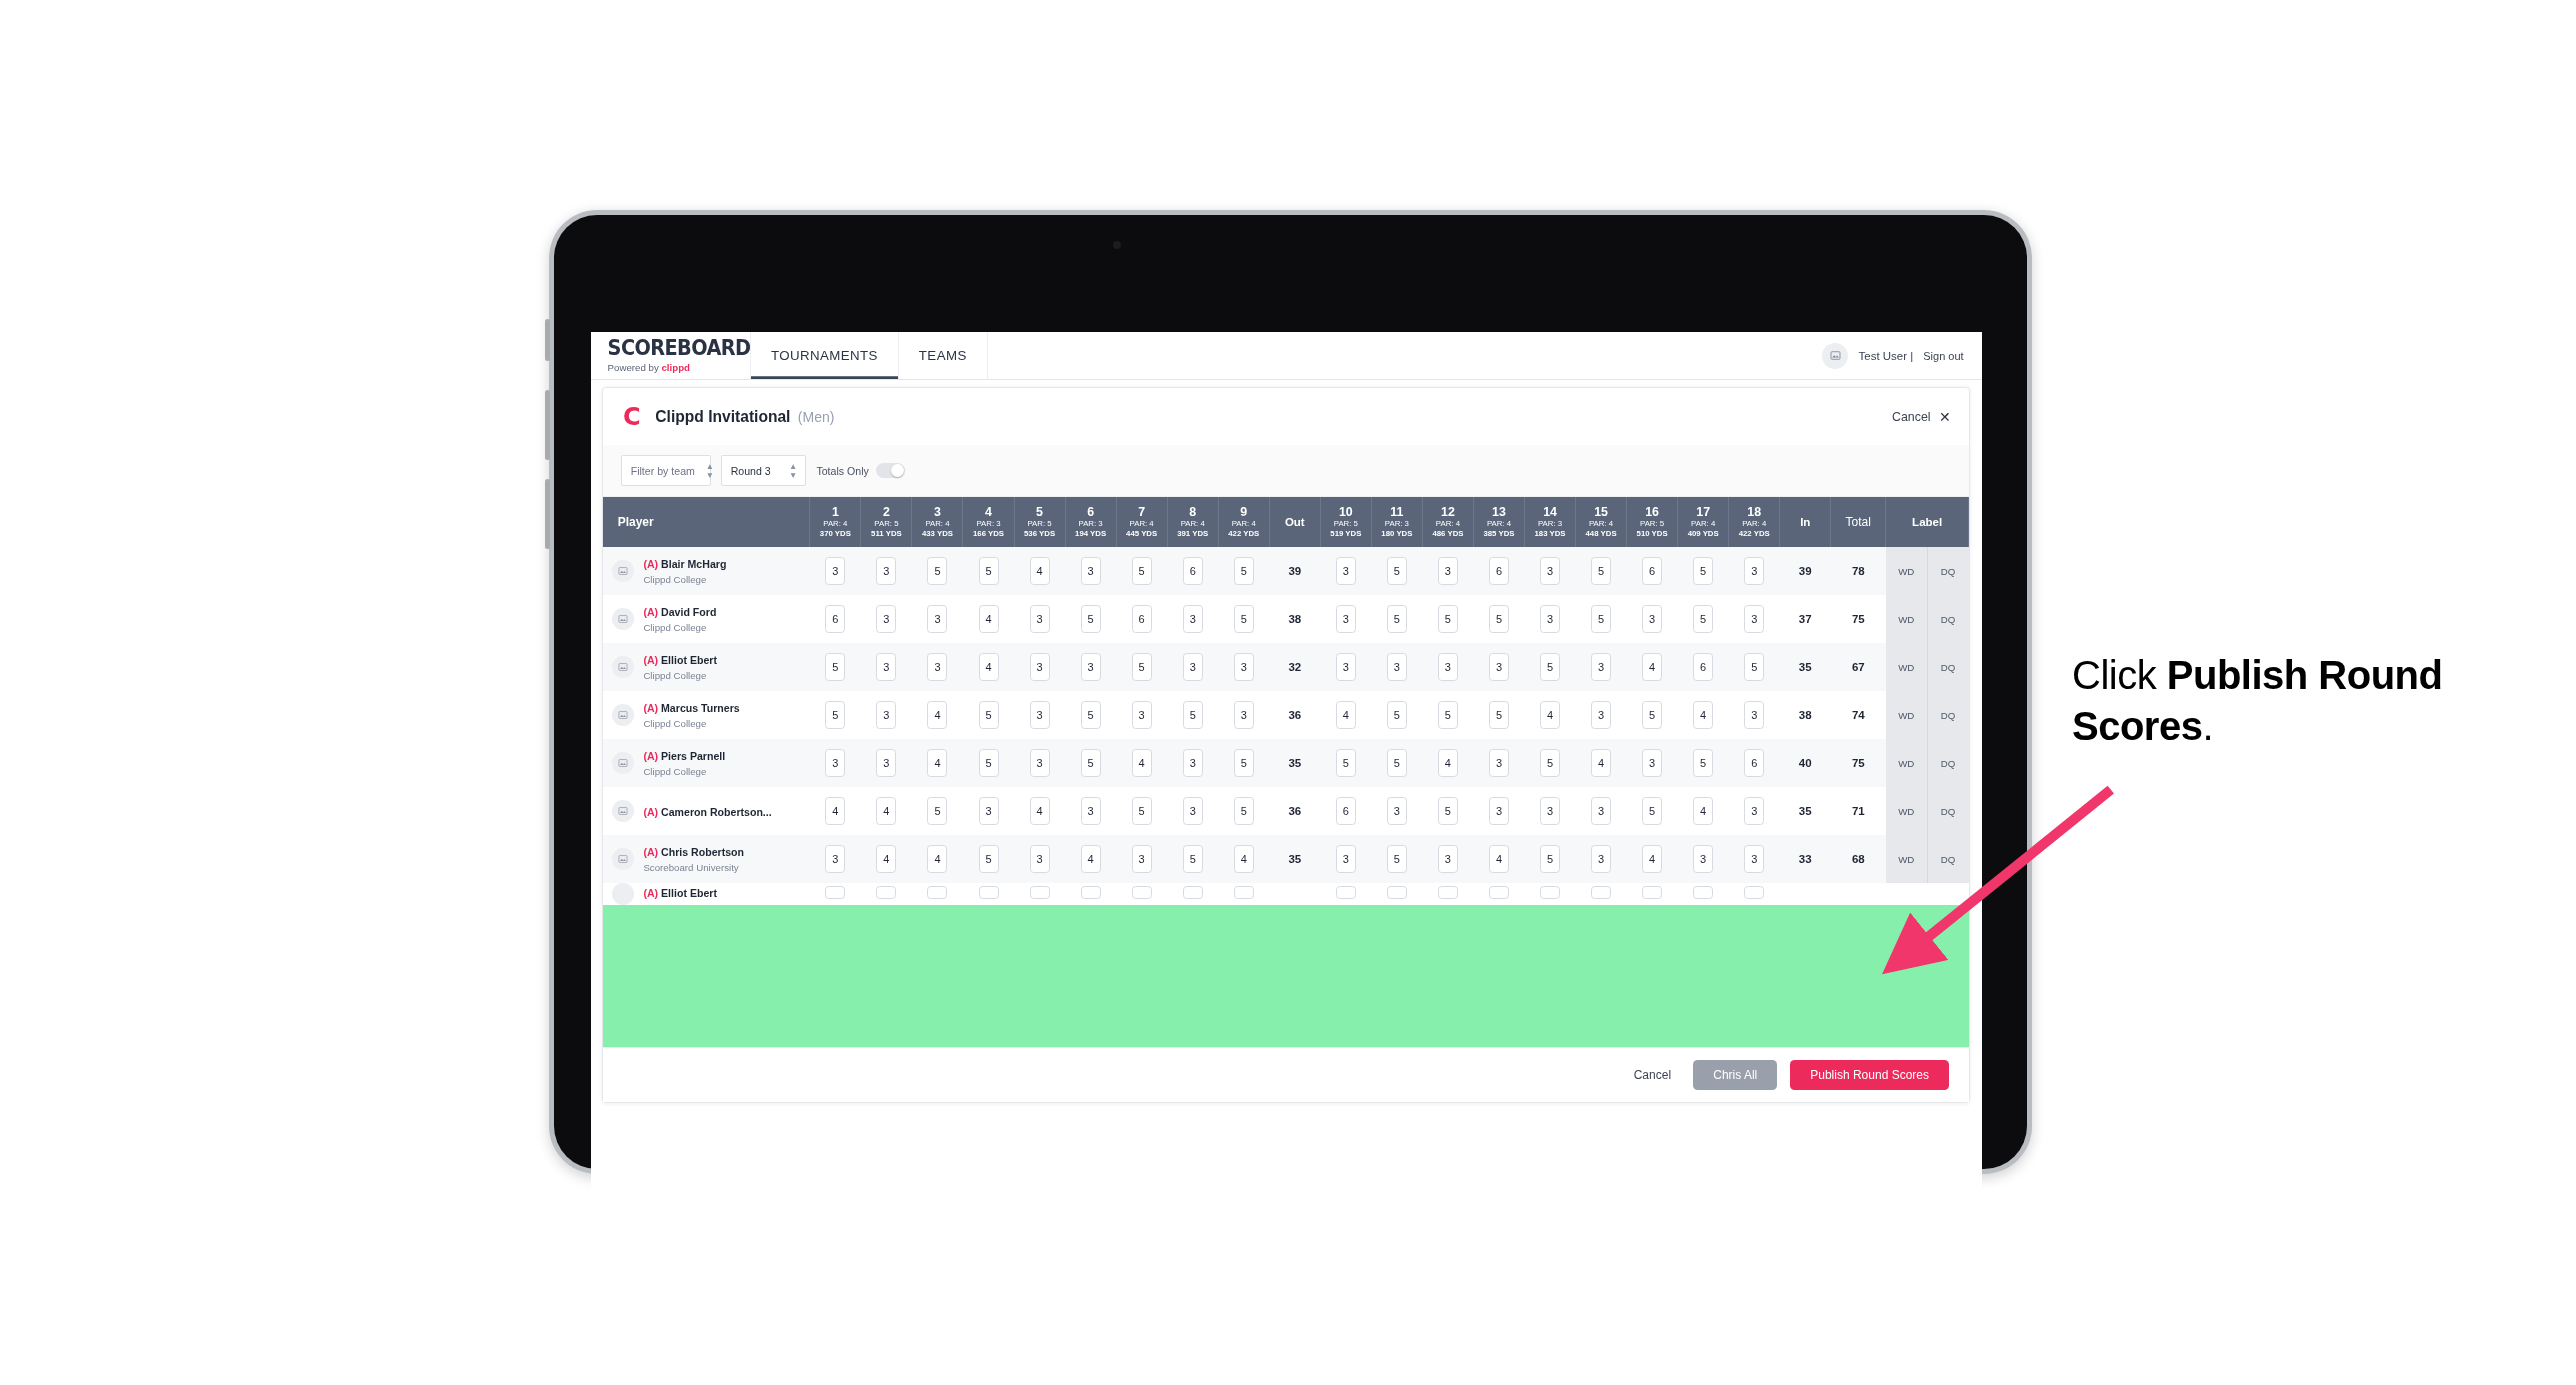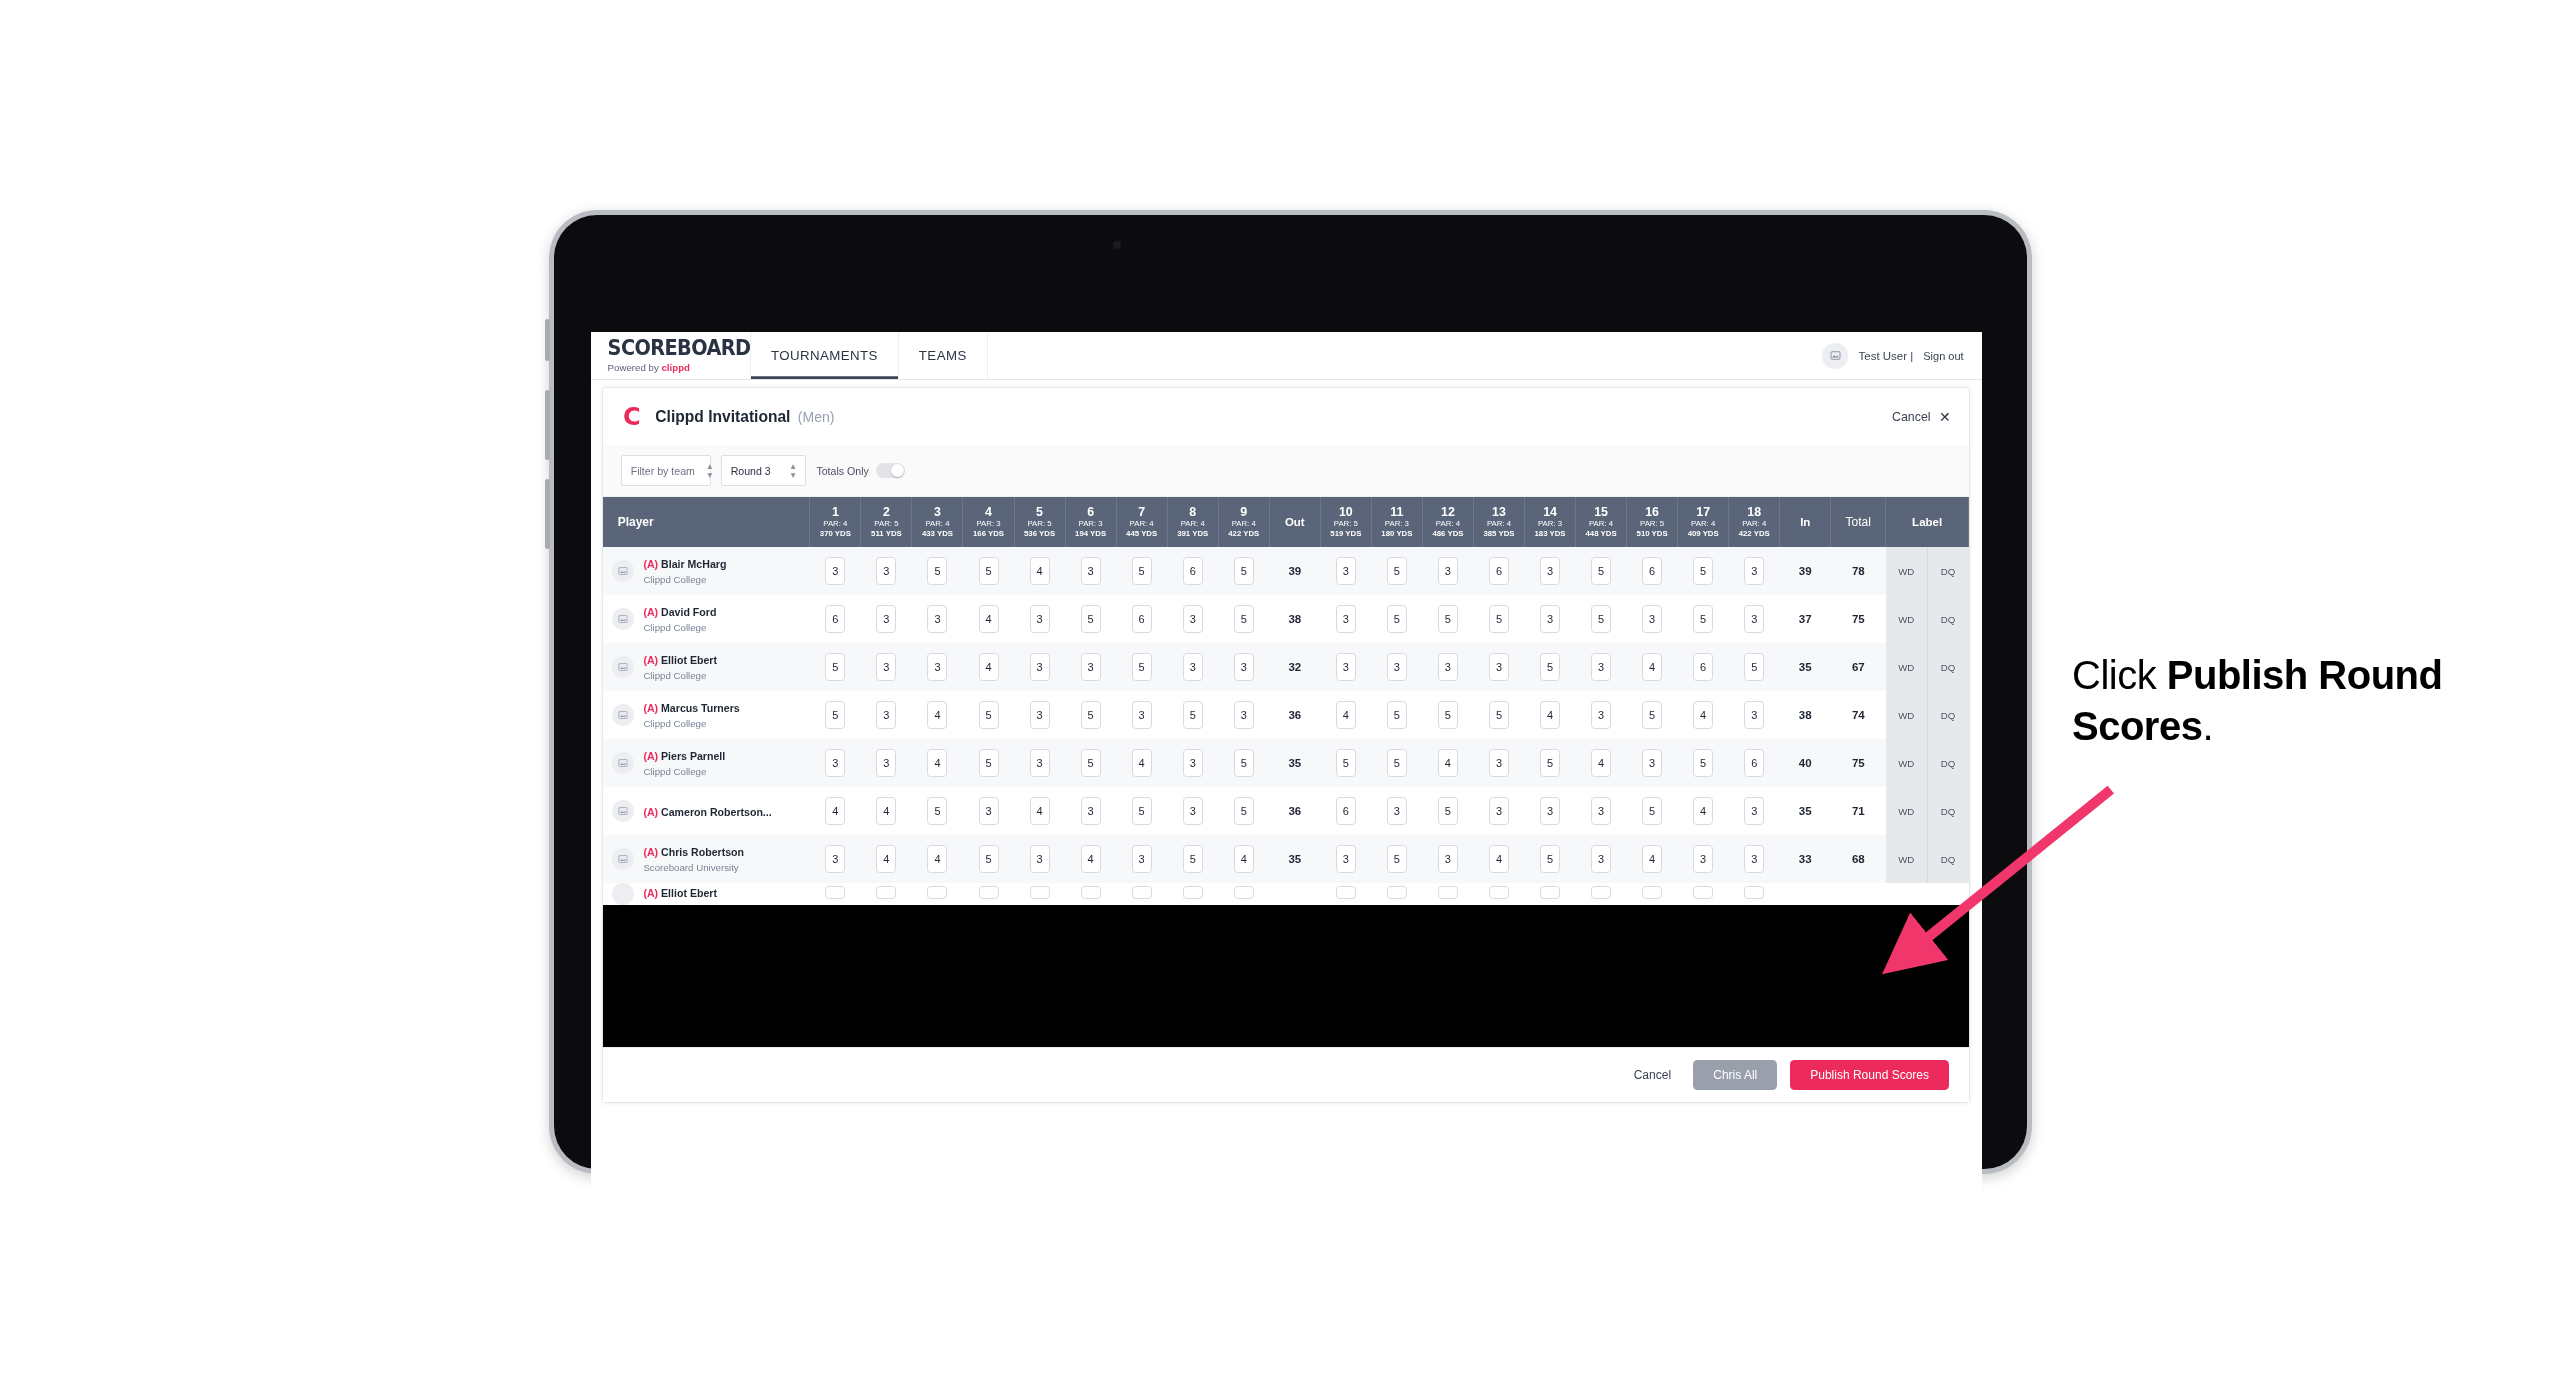--- a/index.html
+++ b/index.html
@@ -154,21 +154,21 @@
     width: 28.5px; height: 14.7px; border-radius: 8.3px; background: #e2e4e9;
     position: relative; cursor: pointer;
   }
   .toggle .knob {
     position: absolute; right: 0.9px; top: 0.9px;
     width: 13px; height: 13px; border-radius: 50%;
     background: #fff; box-shadow: 0 0.9px 1.8px rgba(0,0,0,.25);
   }
 
   
-  .table-wrap { flex: 1; overflow: hidden; background: #000000; }
+  .table-wrap { flex: 1; overflow: hidden; background: #86efac; }
   table.sb { border-collapse: collapse; width: 100%; table-layout: fixed; }
   table.sb thead th {
     background: #5b6579; color: #fff; vertical-align: middle;
     border-right: 0.9px solid #6e7789; padding: 0;
   }
   thead tr { height: 50px; }
   th.player-h {
     text-align: left; padding-left: 14.7px !important;
     font-size: 12px; font-weight: 600; width: 158px;
   }

